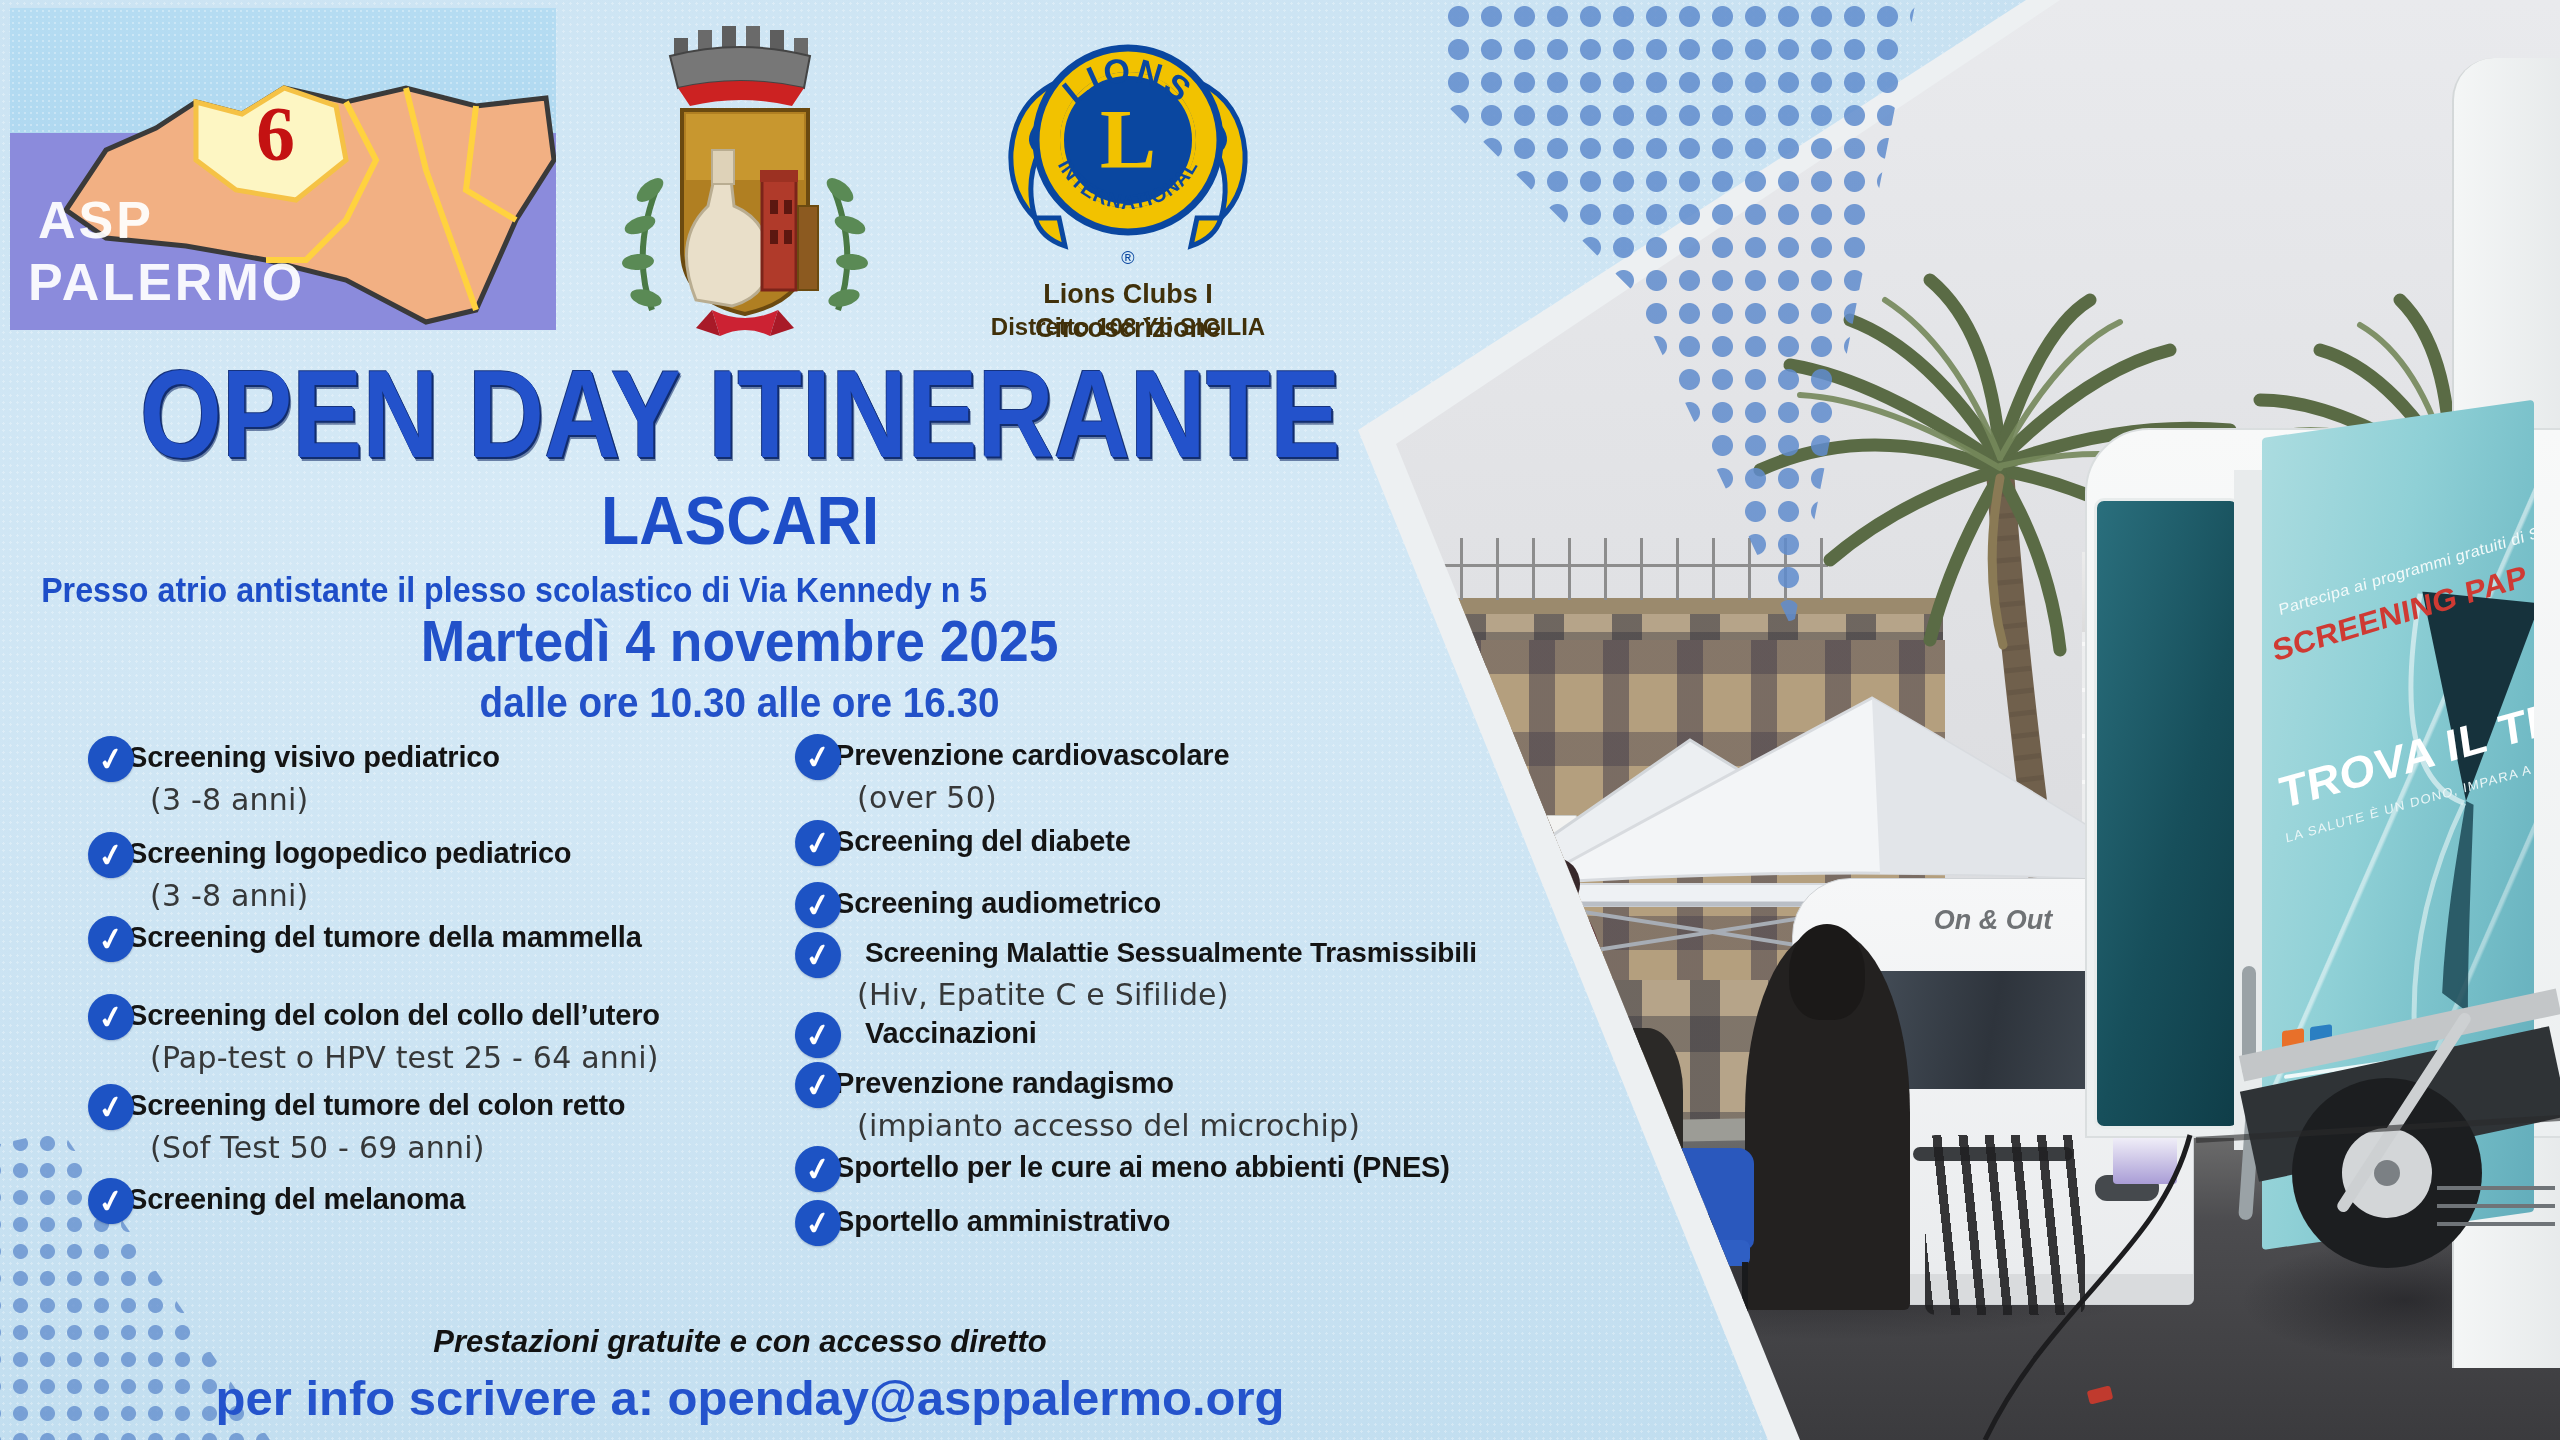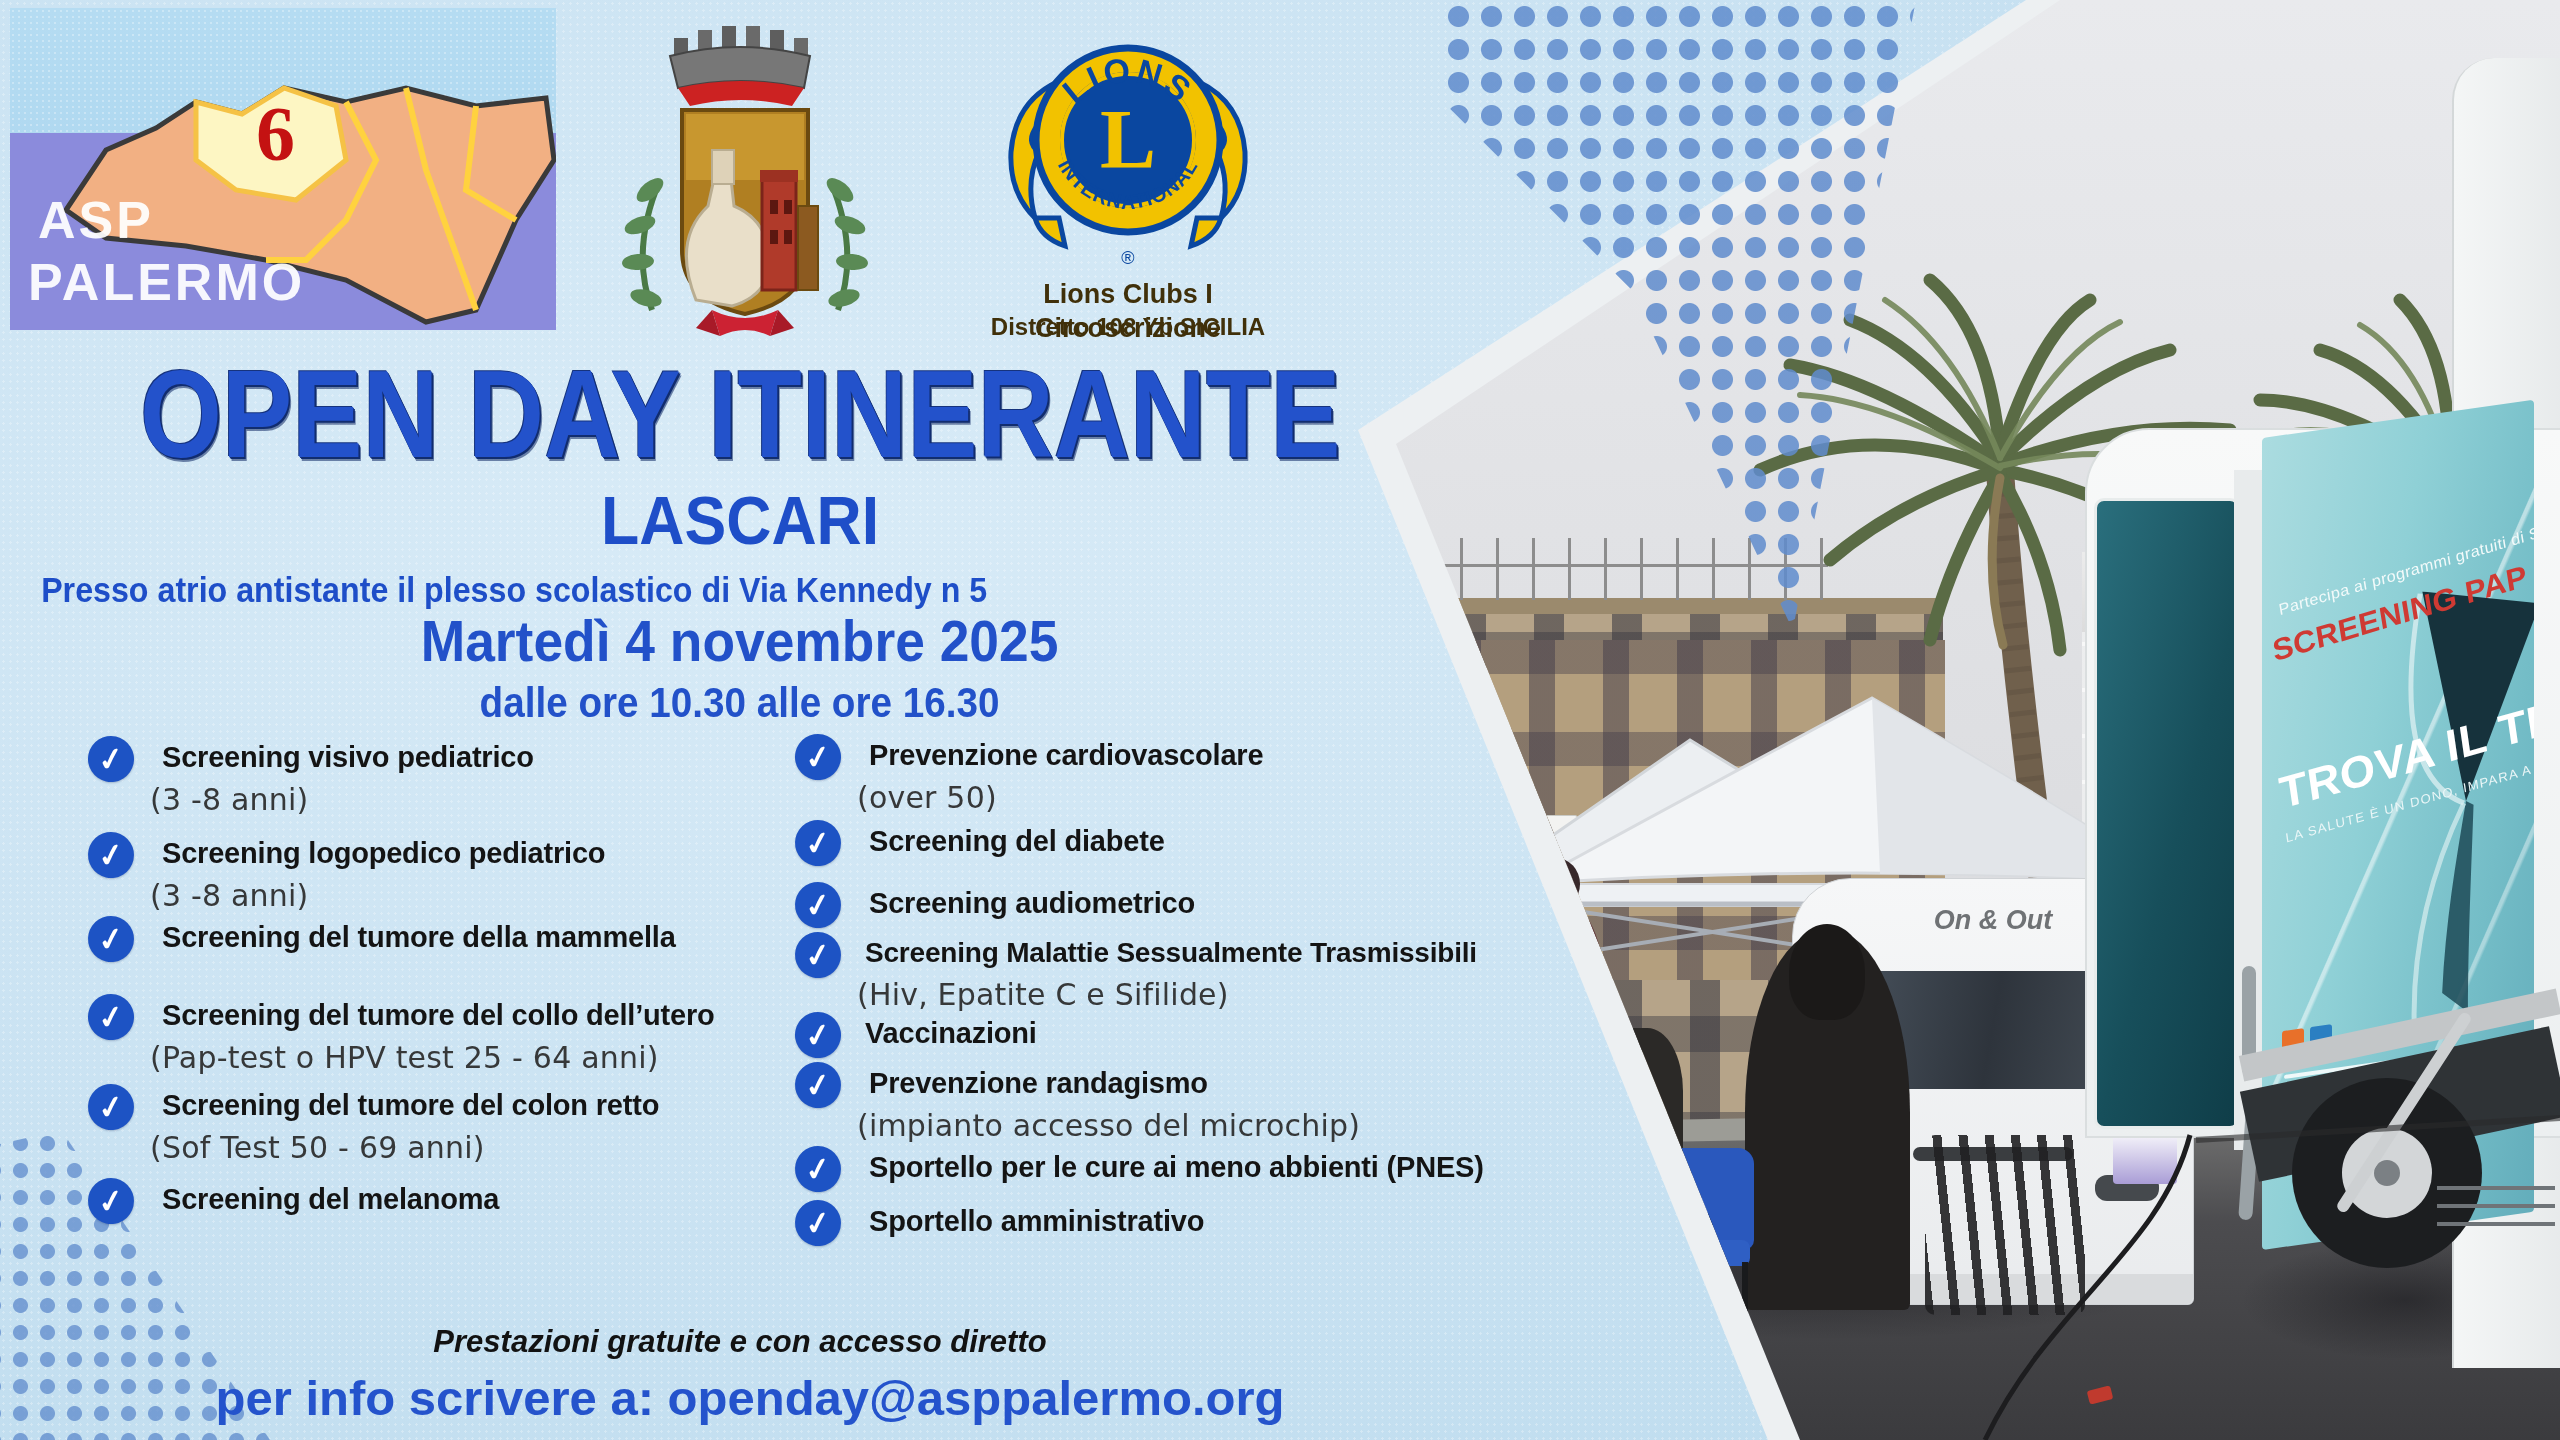--- a/index.html
+++ b/index.html
@@ -31,21 +31,21 @@
   .town{left:0;top:486px;width:1480px;text-align:center;color:#1e4ec8;font-weight:800;font-size:68px;line-height:1;}
   .venue{left:0;top:572px;width:1480px;text-align:left;color:#1e4ec8;font-weight:bold;font-size:35px;line-height:1;}
   .date{left:0;top:612px;width:1480px;text-align:center;color:#2251c9;font-weight:800;font-size:58px;line-height:1;}
   .hours{left:0;top:682px;width:1480px;text-align:center;color:#2251c9;font-weight:800;font-size:42px;line-height:1;}
 
   
   .item{position:absolute;}
   .check{position:absolute;left:0;top:-6px;width:46px;height:46px;border-radius:50%;background:#1d53c4;
      color:#fff;display:flex;align-items:center;justify-content:center;font-size:31px;font-weight:bold;
      transform:rotate(-10deg);box-shadow:0 1px 2px rgba(20,40,90,.25);}
-  .item .tt{margin-left:74px;font-size:29px;font-weight:bold;color:#141414;letter-spacing:-.2px;white-space:nowrap;line-height:1.1;}
+  .item .tt{margin-left:40px;font-size:29px;font-weight:bold;color:#141414;letter-spacing:-.2px;white-space:nowrap;line-height:1.1;}
   .item .st{margin-left:62px;margin-top:9px;font-size:30px;font-weight:400;color:#2a2a2a;letter-spacing:.2px;white-space:nowrap;line-height:1.1;
      font-family:"DejaVu Sans", sans-serif;opacity:.92;}
 
   
   .note{left:0;top:1324px;width:1480px;text-align:center;font-size:31px;font-weight:bold;font-style:italic;color:#121212;}
   .contact{left:0;top:1370px;width:1500px;text-align:center;font-size:49px;font-weight:bold;color:#2453cc;}
 
   
   .dots-top{left:1442px;top:0;width:474px;height:630px;
      background-image:radial-gradient(circle, rgba(96,140,205,.95) 0 10px, rgba(96,140,205,0) 11px);
@@ -402,21 +402,21 @@
     <span class="check">✓</span>
     <div class="tt">Screening logopedico pediatrico</div>
     <div class="st">(3 -8 anni)</div>
   </div>
   <div class="item" style="left:88px;top:922px">
     <span class="check">✓</span>
     <div class="tt">Screening del tumore della mammella</div>
   </div>
   <div class="item" style="left:88px;top:1000px">
     <span class="check">✓</span>
-    <div class="tt">Screening del tumore del collo dell’utero</div>
+    <div class="tt">Screening del colon del collo dell’utero</div>
     <div class="st">(Pap-test o HPV test 25 - 64 anni)</div>
   </div>
   <div class="item" style="left:88px;top:1090px">
     <span class="check">✓</span>
     <div class="tt">Screening del tumore del colon retto</div>
     <div class="st">(Sof Test 50 - 69 anni)</div>
   </div>
   <div class="item" style="left:88px;top:1184px">
     <span class="check">✓</span>
     <div class="tt">Screening del melanoma</div>

